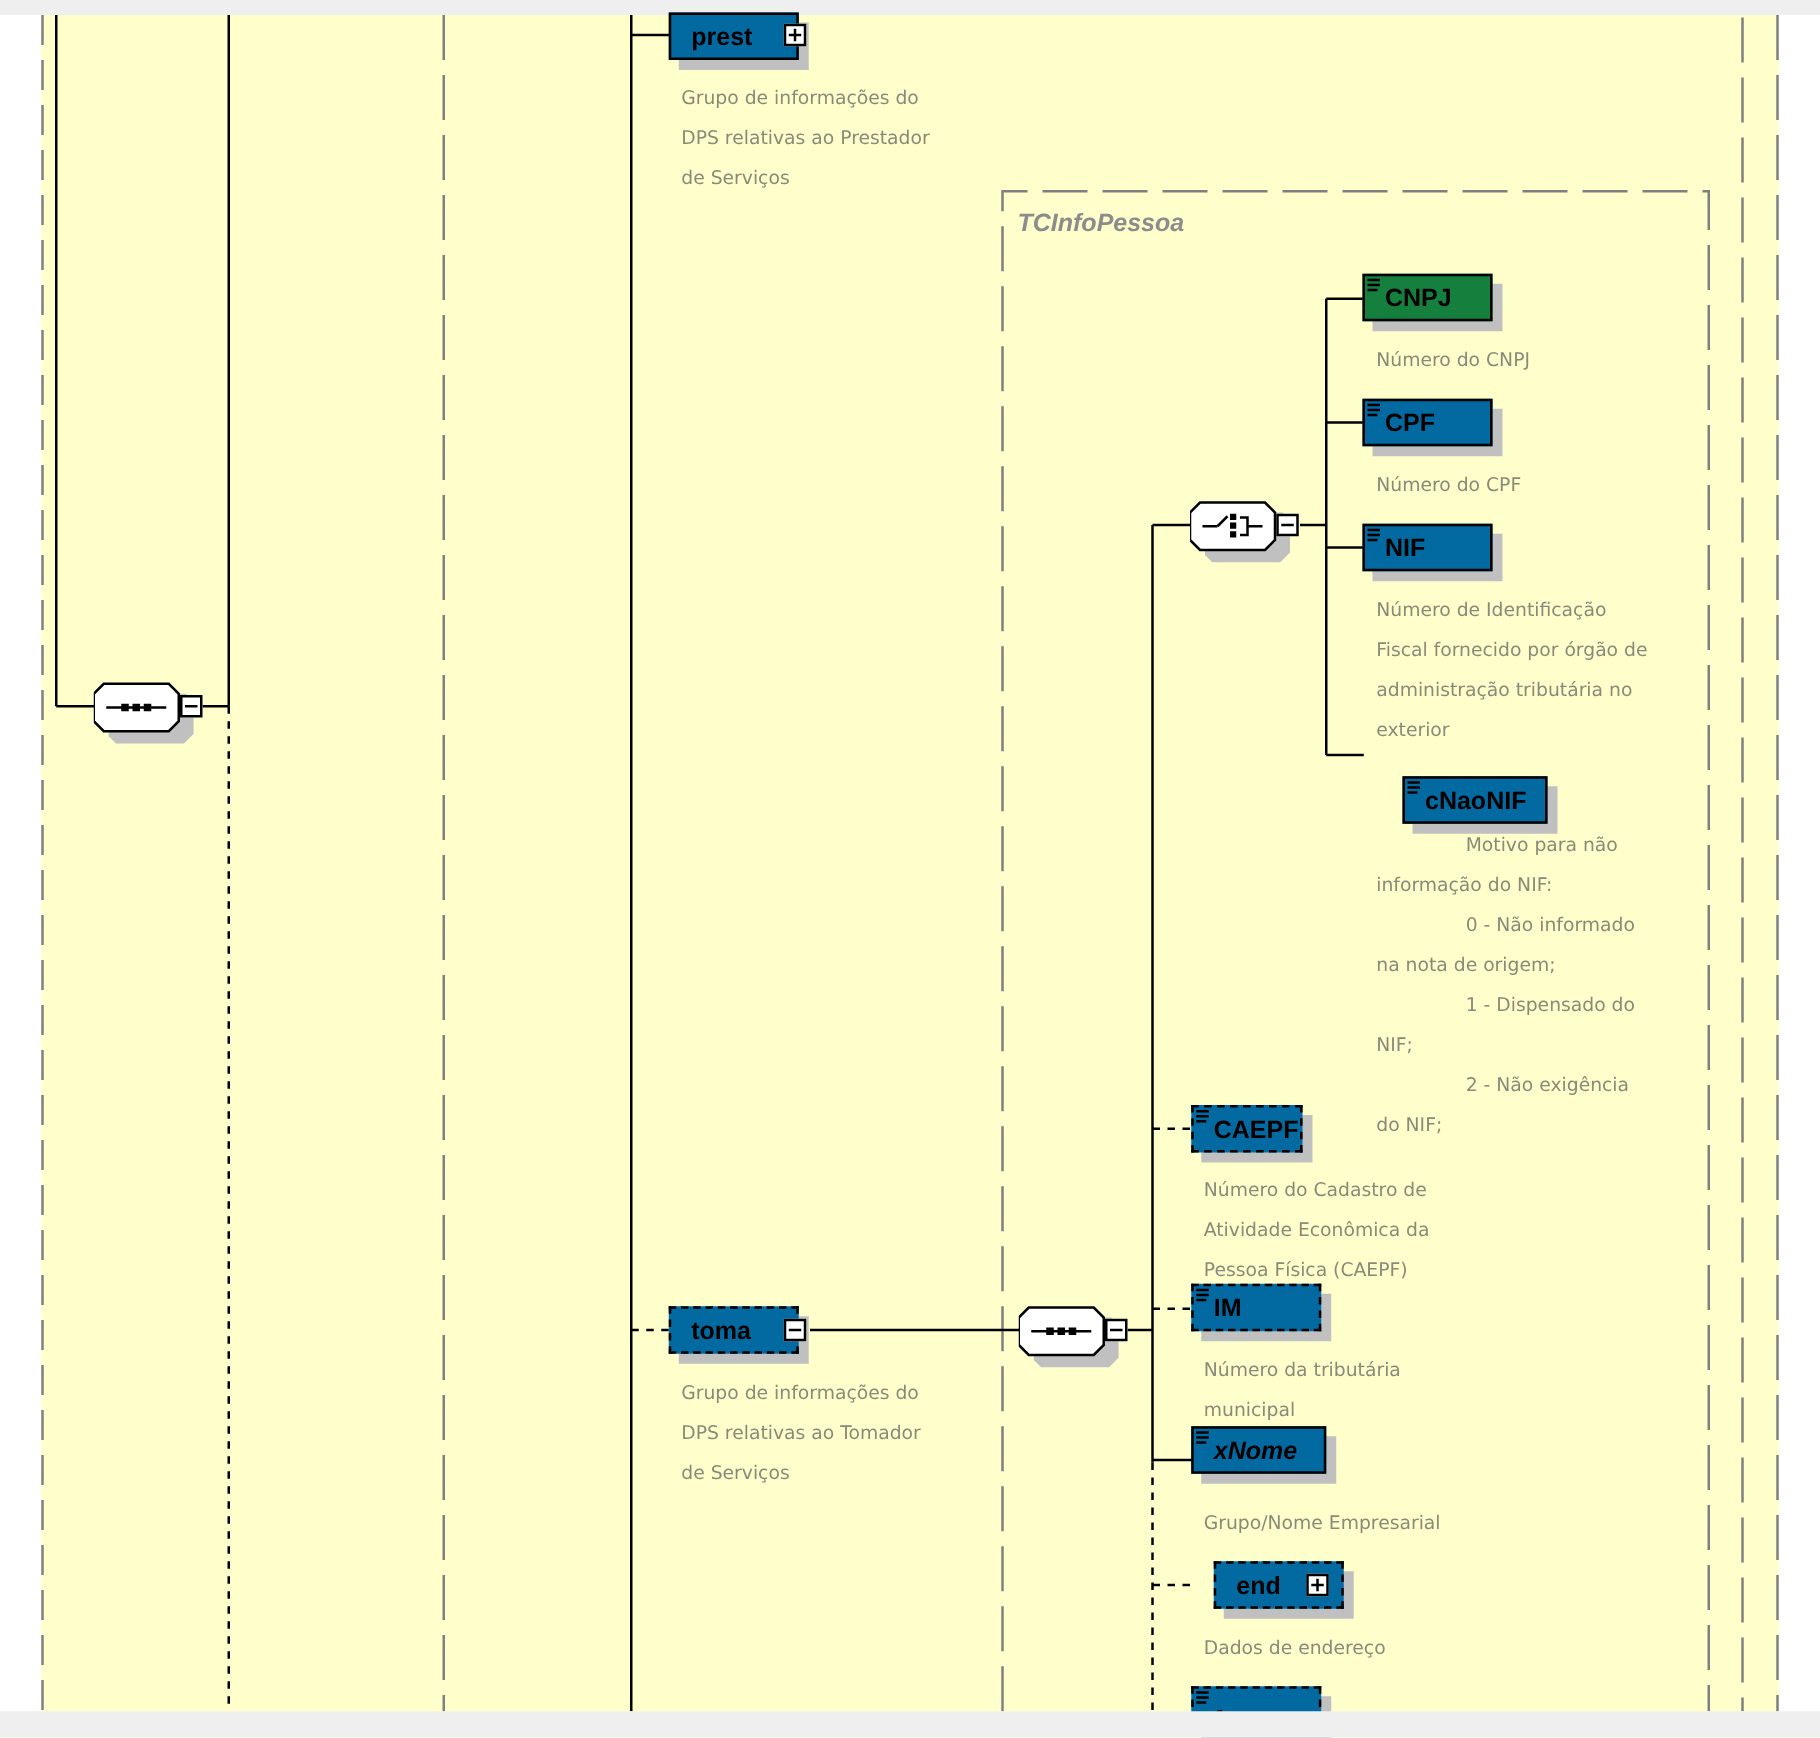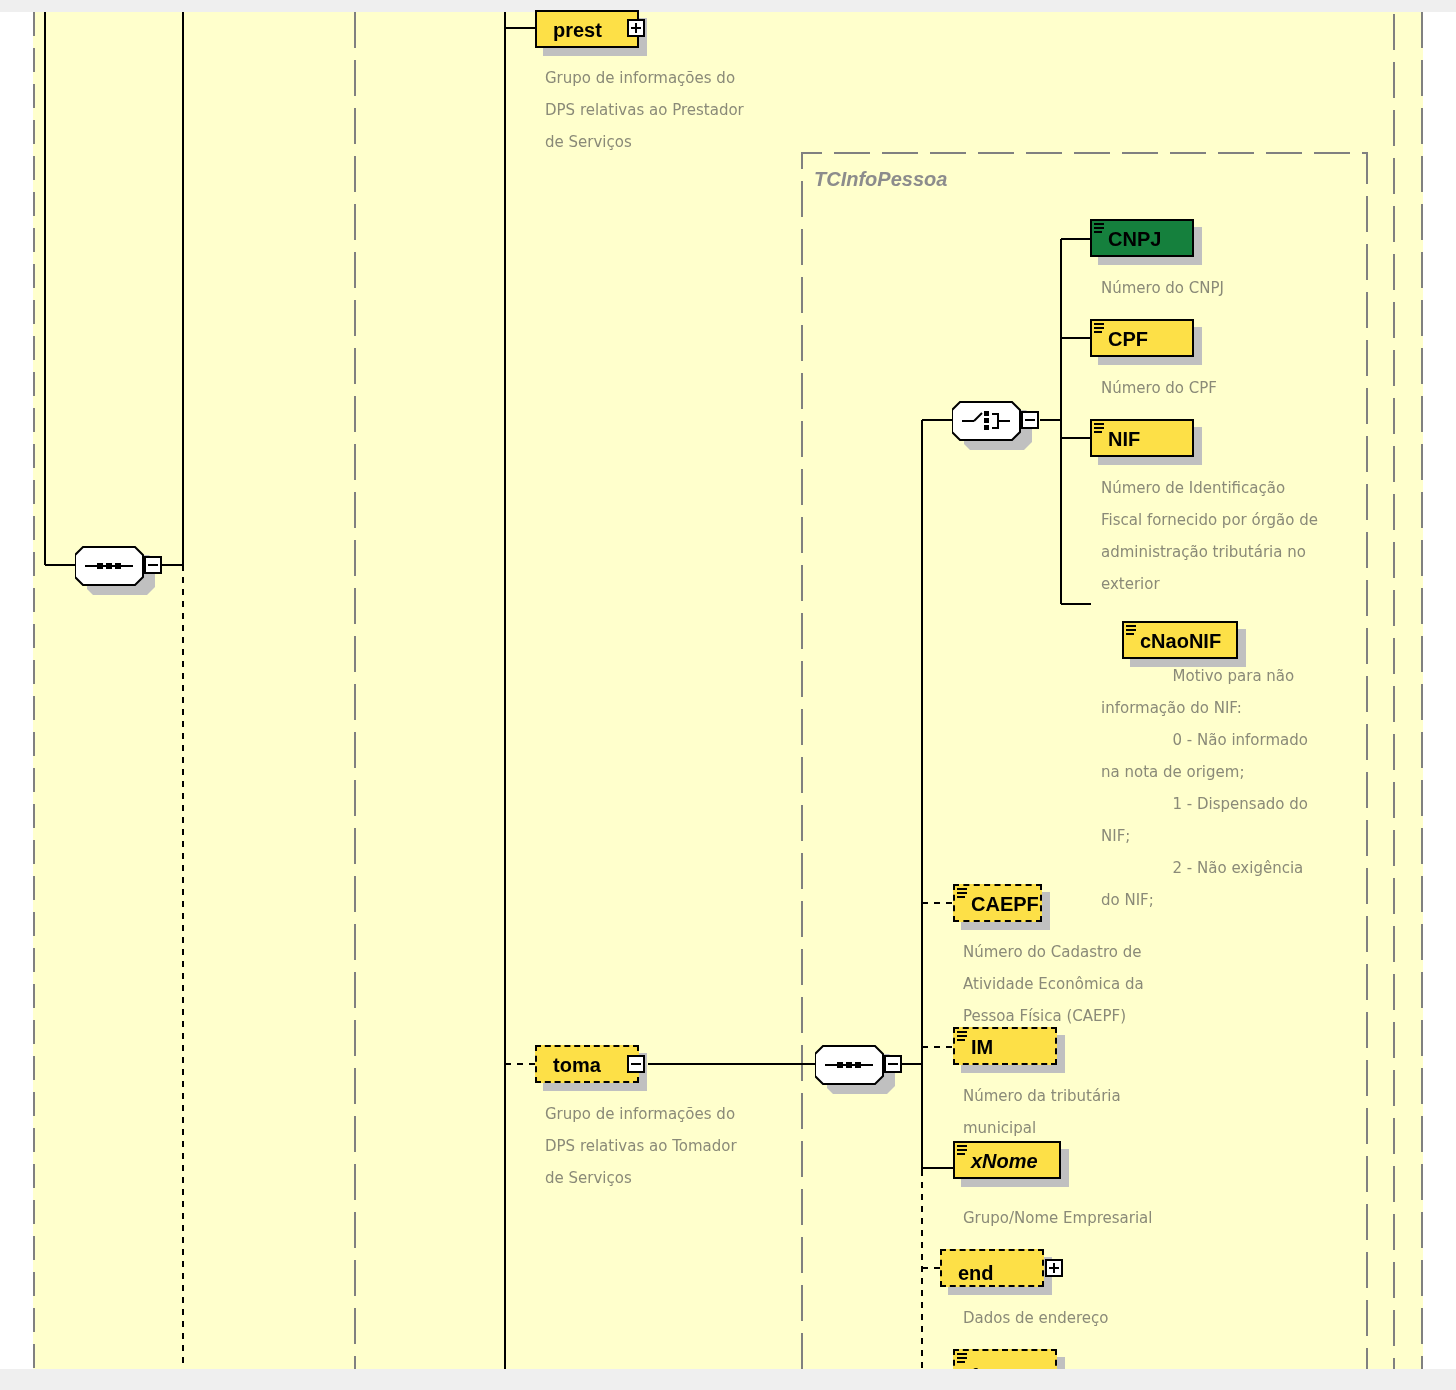--- a/index.html
+++ b/index.html
@@ -7,21 +7,21 @@
     width: 1456px; height: 1390px; position: relative; overflow: hidden;
     background: #ffffff;
     font-family: "DejaVu Sans", sans-serif;
   }
   .topbar { position: absolute; left: 0; top: 0; width: 1456px; height: 12px; background: #efefef; }
   .bottombar { position: absolute; left: 0; top: 1369px; width: 1456px; height: 21px; background: #efefef; }
   .canvas { position: absolute; left: 33px; top: 12px; width: 1390px; height: 1357px; background: #ffffcc; }
   svg.lines { position: absolute; left: 0; top: 0; width: 1456px; height: 1390px; }
   .node {
     position: absolute; height: 38px; box-sizing: border-box;
-    background: #fde047; border: 2px solid #000;
+    background: #0369a1; border: 2px solid #000;
     font-weight: bold; font-size: 20px; color: #000;
     box-shadow: 8px 8px 0 #c0c0c0;
     display: flex; align-items: center;
     font-family: "Liberation Sans", sans-serif;
   }
   .node.optional { border-style: dashed; }
   .node.selected { background: #15803d; }
   .node .label { padding-left: 16px; padding-top: 2px; }
   .node .lines-icon {
     position: absolute; left: 2px; top: 2px; width: 10px; height: 8px;
@@ -210,21 +210,21 @@
 </div>
 <div class="desc" style="left:963px; top:1080px;">Número da tributária
 municipal</div>
 
 <div class="node" style="left:953px; top:1141px; width:108px;font-style:italic;">
   <span class="lines-icon"></span>
   <span class="label">xNome</span>
 </div>
 <div class="desc" style="left:963px; top:1202px;">Grupo/Nome Empresarial</div>
 
-<div class="node optional" style="left:940px; top:1249px; width:104px;align-items:flex-end;">
+<div class="node optional" style="left:971px; top:1249px; width:104px;">
   <span class="label">end</span>
 </div>
 <div class="toggle" style="left:1045px; top:1259px;">
     <span class="h"></span>
     <span class="v"></span>
   </div>
 <div class="desc" style="left:963px; top:1302px;">Dados de endereço</div>
 
 <div class="node optional" style="left:953px; top:1349px; width:104px;">
   <span class="lines-icon"></span>

